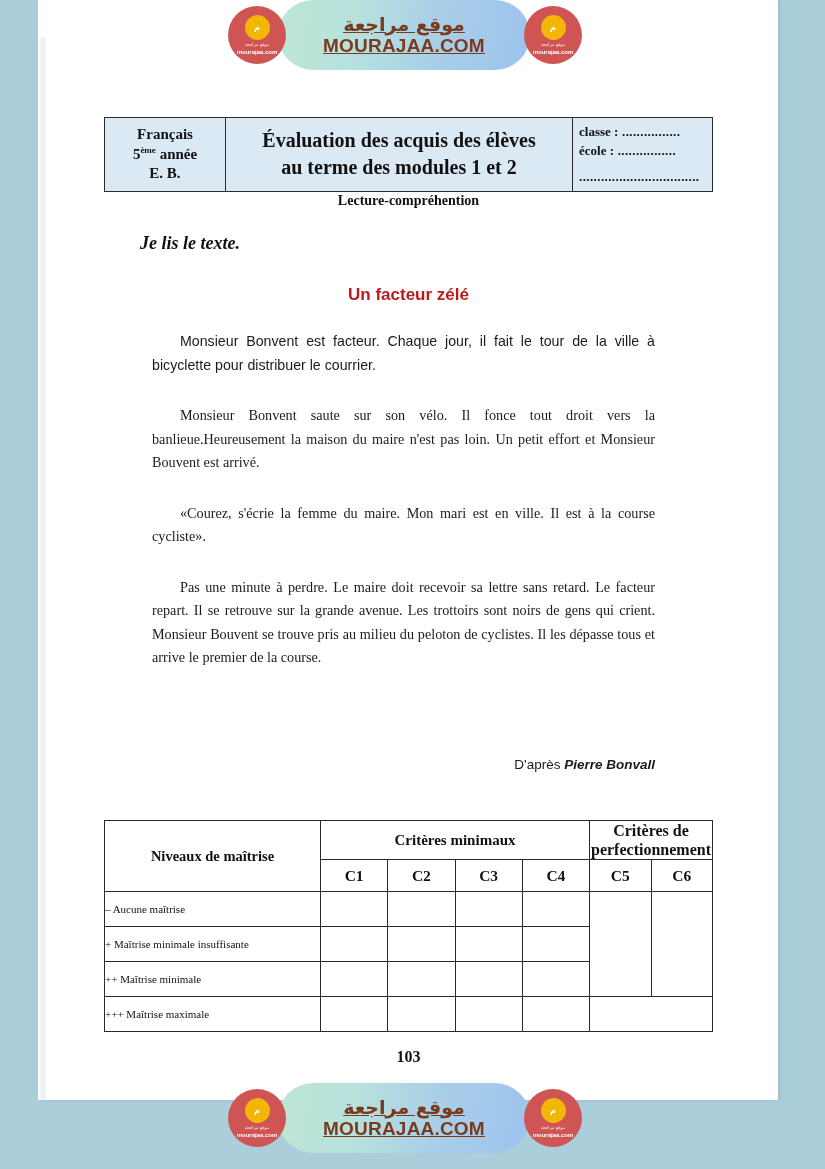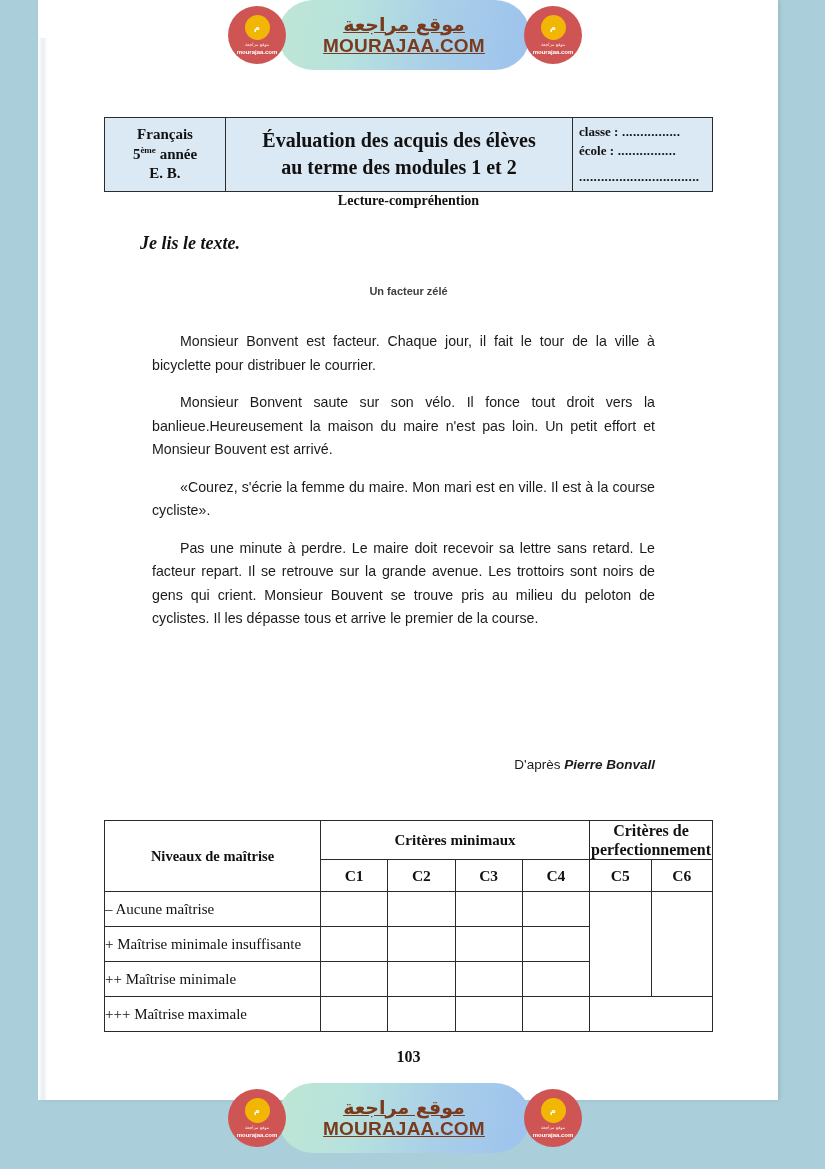--- a/index.html
+++ b/index.html
@@ -213,42 +213,42 @@
     color: #111;
   }
   .text-title {
     position: absolute;
     left: 104px;
     top: 285px;
     width: 609px;
     text-align: center;
     font-family: "Liberation Sans", sans-serif;
     font-weight: bold;
-    font-size: 11px;
-    color: #404040;
+    font-size: 17px;
+    color: #b91c1c;
   }
 
   .story {
     position: absolute;
     left: 152px;
     top: 330px;
     width: 503px;
     font-family: "Liberation Sans", sans-serif;
     font-size: 14.2px;
     line-height: 23.5px;
     color: #1b1b1b;
     text-align: justify;
   }
   .story p {
     margin: 0 0 9px 0;
     text-indent: 28px;
     text-align: justify;
     text-justify: inter-word;
   }
-  .story p.gap-before { margin-top: 14px; }
+  .story p.gap-before { margin-top: 27px; font-family: Liberation Serif, serif; }
   .attrib {
     position: absolute;
     left: 152px;
     top: 742px;
     width: 503px;
     text-align: right;
     font-family: "Liberation Sans", sans-serif;
     font-size: 13.5px;
     color: #1b1b1b;
     margin-top: 15px;
@@ -288,21 +288,21 @@
     line-height: 1.2;
     width: 122px;
   }
   .mt-crit {
     text-align: center;
     font-weight: bold;
     font-size: 15.5px;
     height: 31px;
   }
   .mt-row-label {
-    font-size: 15px;
+    font-size: 11px;
     height: 34px;
     padding-left: 4px;
     text-align: left;
   }
   .mt-cell { height: 34px; }
   .col-c { width: 68px; }
   .col-c5 { width: 61px; }
   .col-c6 { width: 61px; }
 
   

